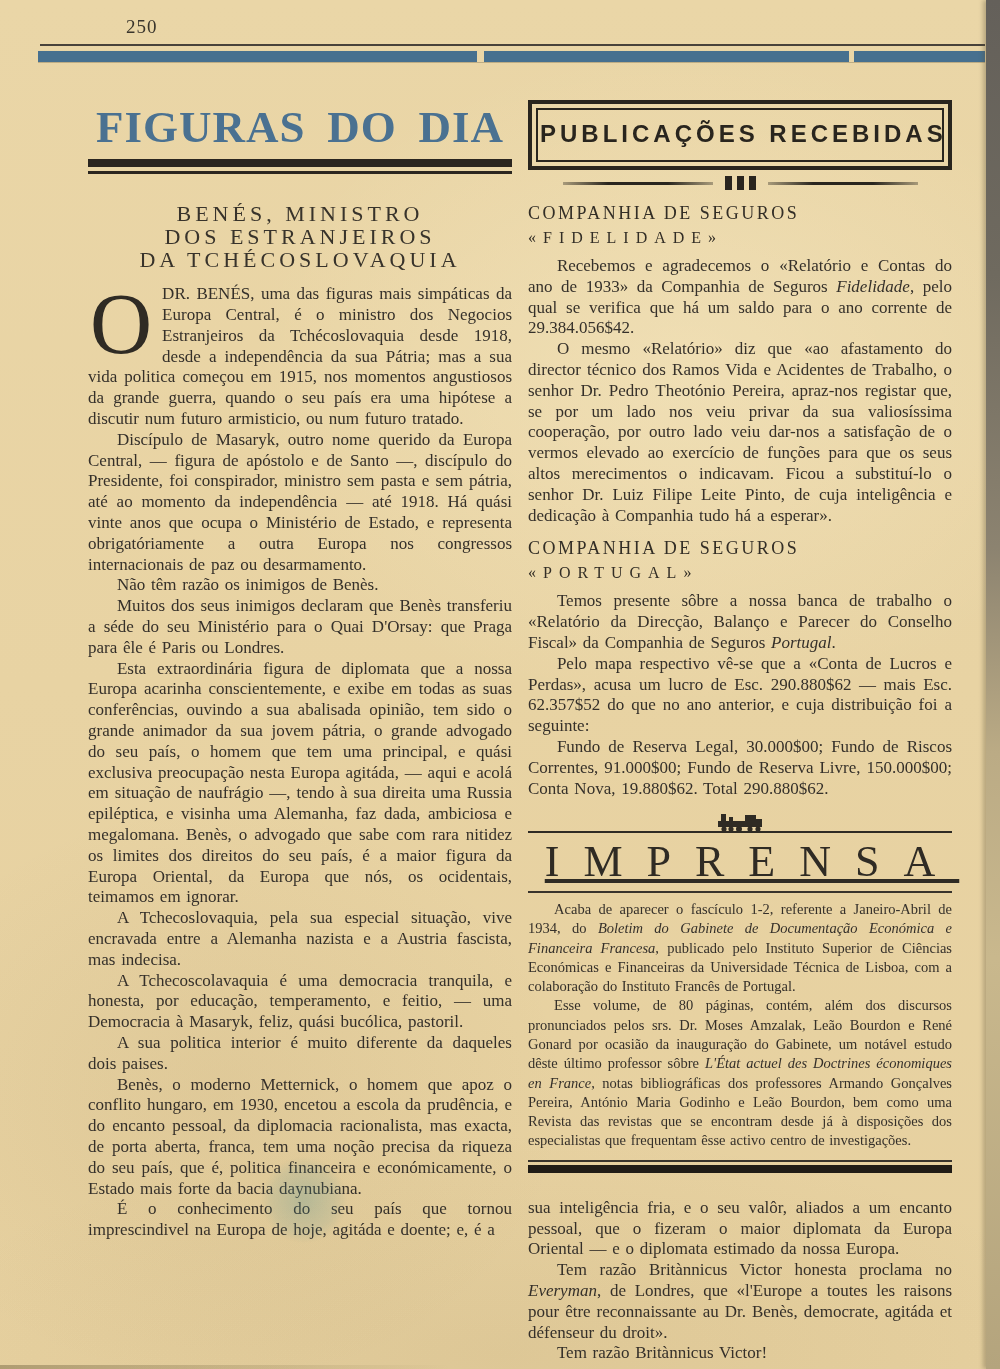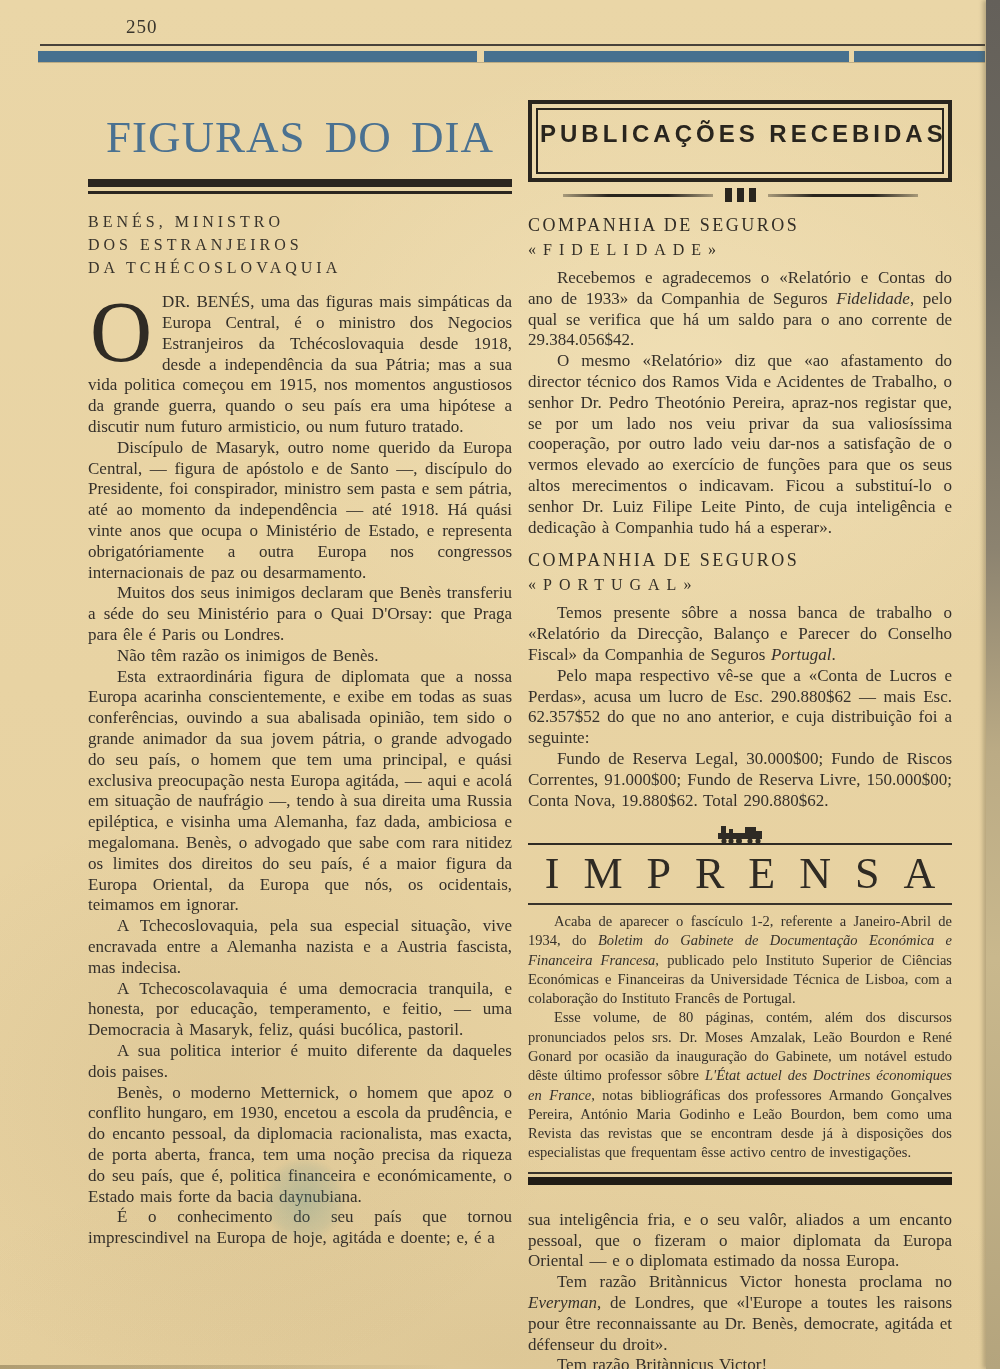--- a/index.html
+++ b/index.html
@@ -32,54 +32,54 @@
       var(--bar-blue) 47.1%,var(--bar-blue) 85.6%,
       rgba(0,0,0,0) 85.6%,rgba(0,0,0,0) 86.2%,
       var(--bar-blue) 86.2%,var(--bar-blue) 100%);
     box-shadow:0 1px 0 rgba(60,50,30,.25);
   }
   
   .col-left{position:absolute;left:88px;top:96px;width:424px;}
   .col-right{position:absolute;left:528px;top:100px;width:424px;}
   
   .section-title{
-    margin:18px;font-size:45px;font-weight:400;color:var(--accent-blue);
+    margin:8px;font-size:45px;font-weight:700;color:var(--accent-blue);
     letter-spacing:1px;text-align:justify;text-align-last:justify;line-height:1.05;
   }
   .double-rule{margin-top:7px;height:4px;border-top:8px solid var(--rule-dark);border-bottom:3px solid var(--rule-dark);}
-  .subhead{margin-top:16px;text-align:left;font-size:16px;letter-spacing:4px;line-height:23px;color:#38332b;}
+  .subhead{margin-top:28px;text-align:center;font-size:22px;letter-spacing:4px;line-height:23px;color:#38332b;}
   .body{margin-top:13px;font-size:17px;line-height:20.8px;text-align:justify;word-spacing:1.5px;}
   .body p{margin:0;text-indent:1.7em;}
   .body p.has-drop{text-indent:0;}
   .body p.no-indent{text-indent:0;margin-top:25px;}
   .dropcap{
     float:left;font-size:86px;line-height:72px;padding:4px 10px 0 2px;
     color:#2f2b24;font-family:"Liberation Serif",serif;
   }
   em{font-style:italic;}
   
   .pub-box{border:4px solid #29251e;padding:4px;}
-  .pub-box-inner{border:2px solid #29251e;padding:10px 2px 24px;text-align:left;}
+  .pub-box-inner{border:2px solid #29251e;padding:10px 2px 12px;text-align:left;}
   .pub-title{
     font-family:"Liberation Sans",sans-serif;font-weight:700;font-size:24px;
     letter-spacing:4px;color:#29251e;white-space:nowrap;
   }
   .orn{display:flex;align-items:center;justify-content:center;gap:12px;margin-top:5px;height:16px;}
   .orn .line{height:3px;width:150px;background:linear-gradient(90deg,rgba(41,37,30,.35),#29251e 30%,#29251e 70%,rgba(41,37,30,.35));}
   .orn .bars{display:flex;gap:5px;}
   .orn .bars i{display:block;width:7px;height:14px;background:#29251e;}
   .sec-head{margin-top:12px;text-align:left;line-height:21px;}
   .sec-head .l1{display:block;font-size:18px;letter-spacing:2.5px;color:#332e26;}
   .sec-head .l2{display:block;font-size:16px;letter-spacing:7px;margin-top:3px;color:#332e26;}
   .sec-body{margin-top:8px;}
   .train-rule{position:relative;margin-top:14px;height:18px;border-bottom:2px solid #2f2b24;}
   .train-rule svg{position:absolute;left:50%;transform:translateX(-50%);bottom:-1px;}
   .imprensa-title{
     margin:4px 0 0;font-size:44px;font-weight:400;color:#2f2b24;
-    text-align:center;letter-spacing:24px;margin-right:-24px;line-height:1.15;white-space:nowrap;
+    text-align:center;letter-spacing:24px;margin-right:-24px;line-height:1.15;white-space:nowrap;text-decoration:underline;
   }
   .imprensa-rule{margin-top:3px;height:2px;background:#39342c;}
   .small{margin-top:7px;font-size:14.5px;line-height:19.3px;text-align:justify;word-spacing:1px;}
   .small p{margin:0;text-indent:1.8em;}
   .end-rule{margin-top:9px;height:3px;border-top:2px solid #39342c;border-bottom:8px solid #201c16;}
   .cont-body{margin-top:9px;}
   .byline{margin-top:6px;text-align:center;font-size:17.5px;letter-spacing:8px;color:#332e26;white-space:nowrap;}
   
   .stamp{
     position:absolute;left:262px;top:1158px;width:84px;height:84px;border-radius:50%;
@@ -109,22 +109,22 @@
     <h1 class="section-title">FIGURAS DO DIA</h1>
     <div class="double-rule"></div>
     <div class="subhead">
       <div>BENÉS, MINISTRO</div>
       <div>DOS ESTRANJEIROS</div>
       <div>DA TCHÉCOSLOVAQUIA</div>
     </div>
     <div class="body">
         <p class="has-drop"><span class="dropcap">O</span><span>DR. BENÉS, uma das figuras mais simpáticas da Europa Central, é o ministro dos Negocios Estranjeiros da Tchécoslovaquia desde 1918, desde a independência da sua Pátria; mas a sua vida politica começou em 1915, nos momentos angustiosos da grande guerra, quando o seu país era uma hipótese a discutir num futuro armisticio, ou num futuro tratado.</span></p>
         <p><span>Discípulo de Masaryk, outro nome querido da Europa Central, — figura de apóstolo e de Santo —, discípulo do Presidente, foi conspirador, ministro sem pasta e sem pátria, até ao momento da independência — até 1918. Há quási vinte anos que ocupa o Ministério de Estado, e representa obrigatóriamente a outra Europa nos congressos internacionais de paz ou desarmamento.</span></p>
+        <p><span>Não têm razão os inimigos de Benès.</span></p>
         <p><span>Muitos dos seus inimigos declaram que Benès transferiu a séde do seu Ministério para o Quai D'Orsay: que Praga para êle é Paris ou Londres.</span></p>
-        <p><span>Não têm razão os inimigos de Benès.</span></p>
         <p><span>Esta extraordinária figura de diplomata que a nossa Europa acarinha conscientemente, e exibe em todas as suas conferências, ouvindo a sua abalisada opinião, tem sido o grande animador da sua jovem pátria, o grande advogado do seu país, o homem que tem uma principal, e quási exclusiva preocupação nesta Europa agitáda, — aqui e acolá em situação de naufrágio —, tendo à sua direita uma Russia epiléptica, e visinha uma Alemanha, faz dada, ambiciosa e megalomana. Benès, o advogado que sabe com rara nitidez os limites dos direitos do seu país, é a maior figura da Europa Oriental, da Europa que nós, os ocidentais, teimamos em ignorar.</span></p>
         <p><span>A Tchecoslovaquia, pela sua especial situação, vive encravada entre a Alemanha nazista e a Austria fascista, mas indecisa.</span></p>
         <p><span>A Tchecoscolavaquia é uma democracia tranquila, e honesta, por educação, temperamento, e feitio, — uma Democracia à Masaryk, feliz, quási bucólica, pastoril.</span></p>
         <p><span>A sua politica interior é muito diferente da daqueles dois paises.</span></p>
         <p><span>Benès, o moderno Metternick, o homem que apoz o conflito hungaro, em 1930, encetou a escola da prudência, e do encanto pessoal, da diplomacia racionalista, mas exacta, de porta aberta, franca, tem uma noção precisa da riqueza do seu país, que é, politica financeira e económicamente, o Estado mais forte da bacia daynubiana.</span></p>
         <p><span>É o conhecimento do seu país que tornou imprescindivel na Europa de hoje, agitáda e doente; e, é a</span></p>
       </div>
   </div>
 
   <div class="col-right">

